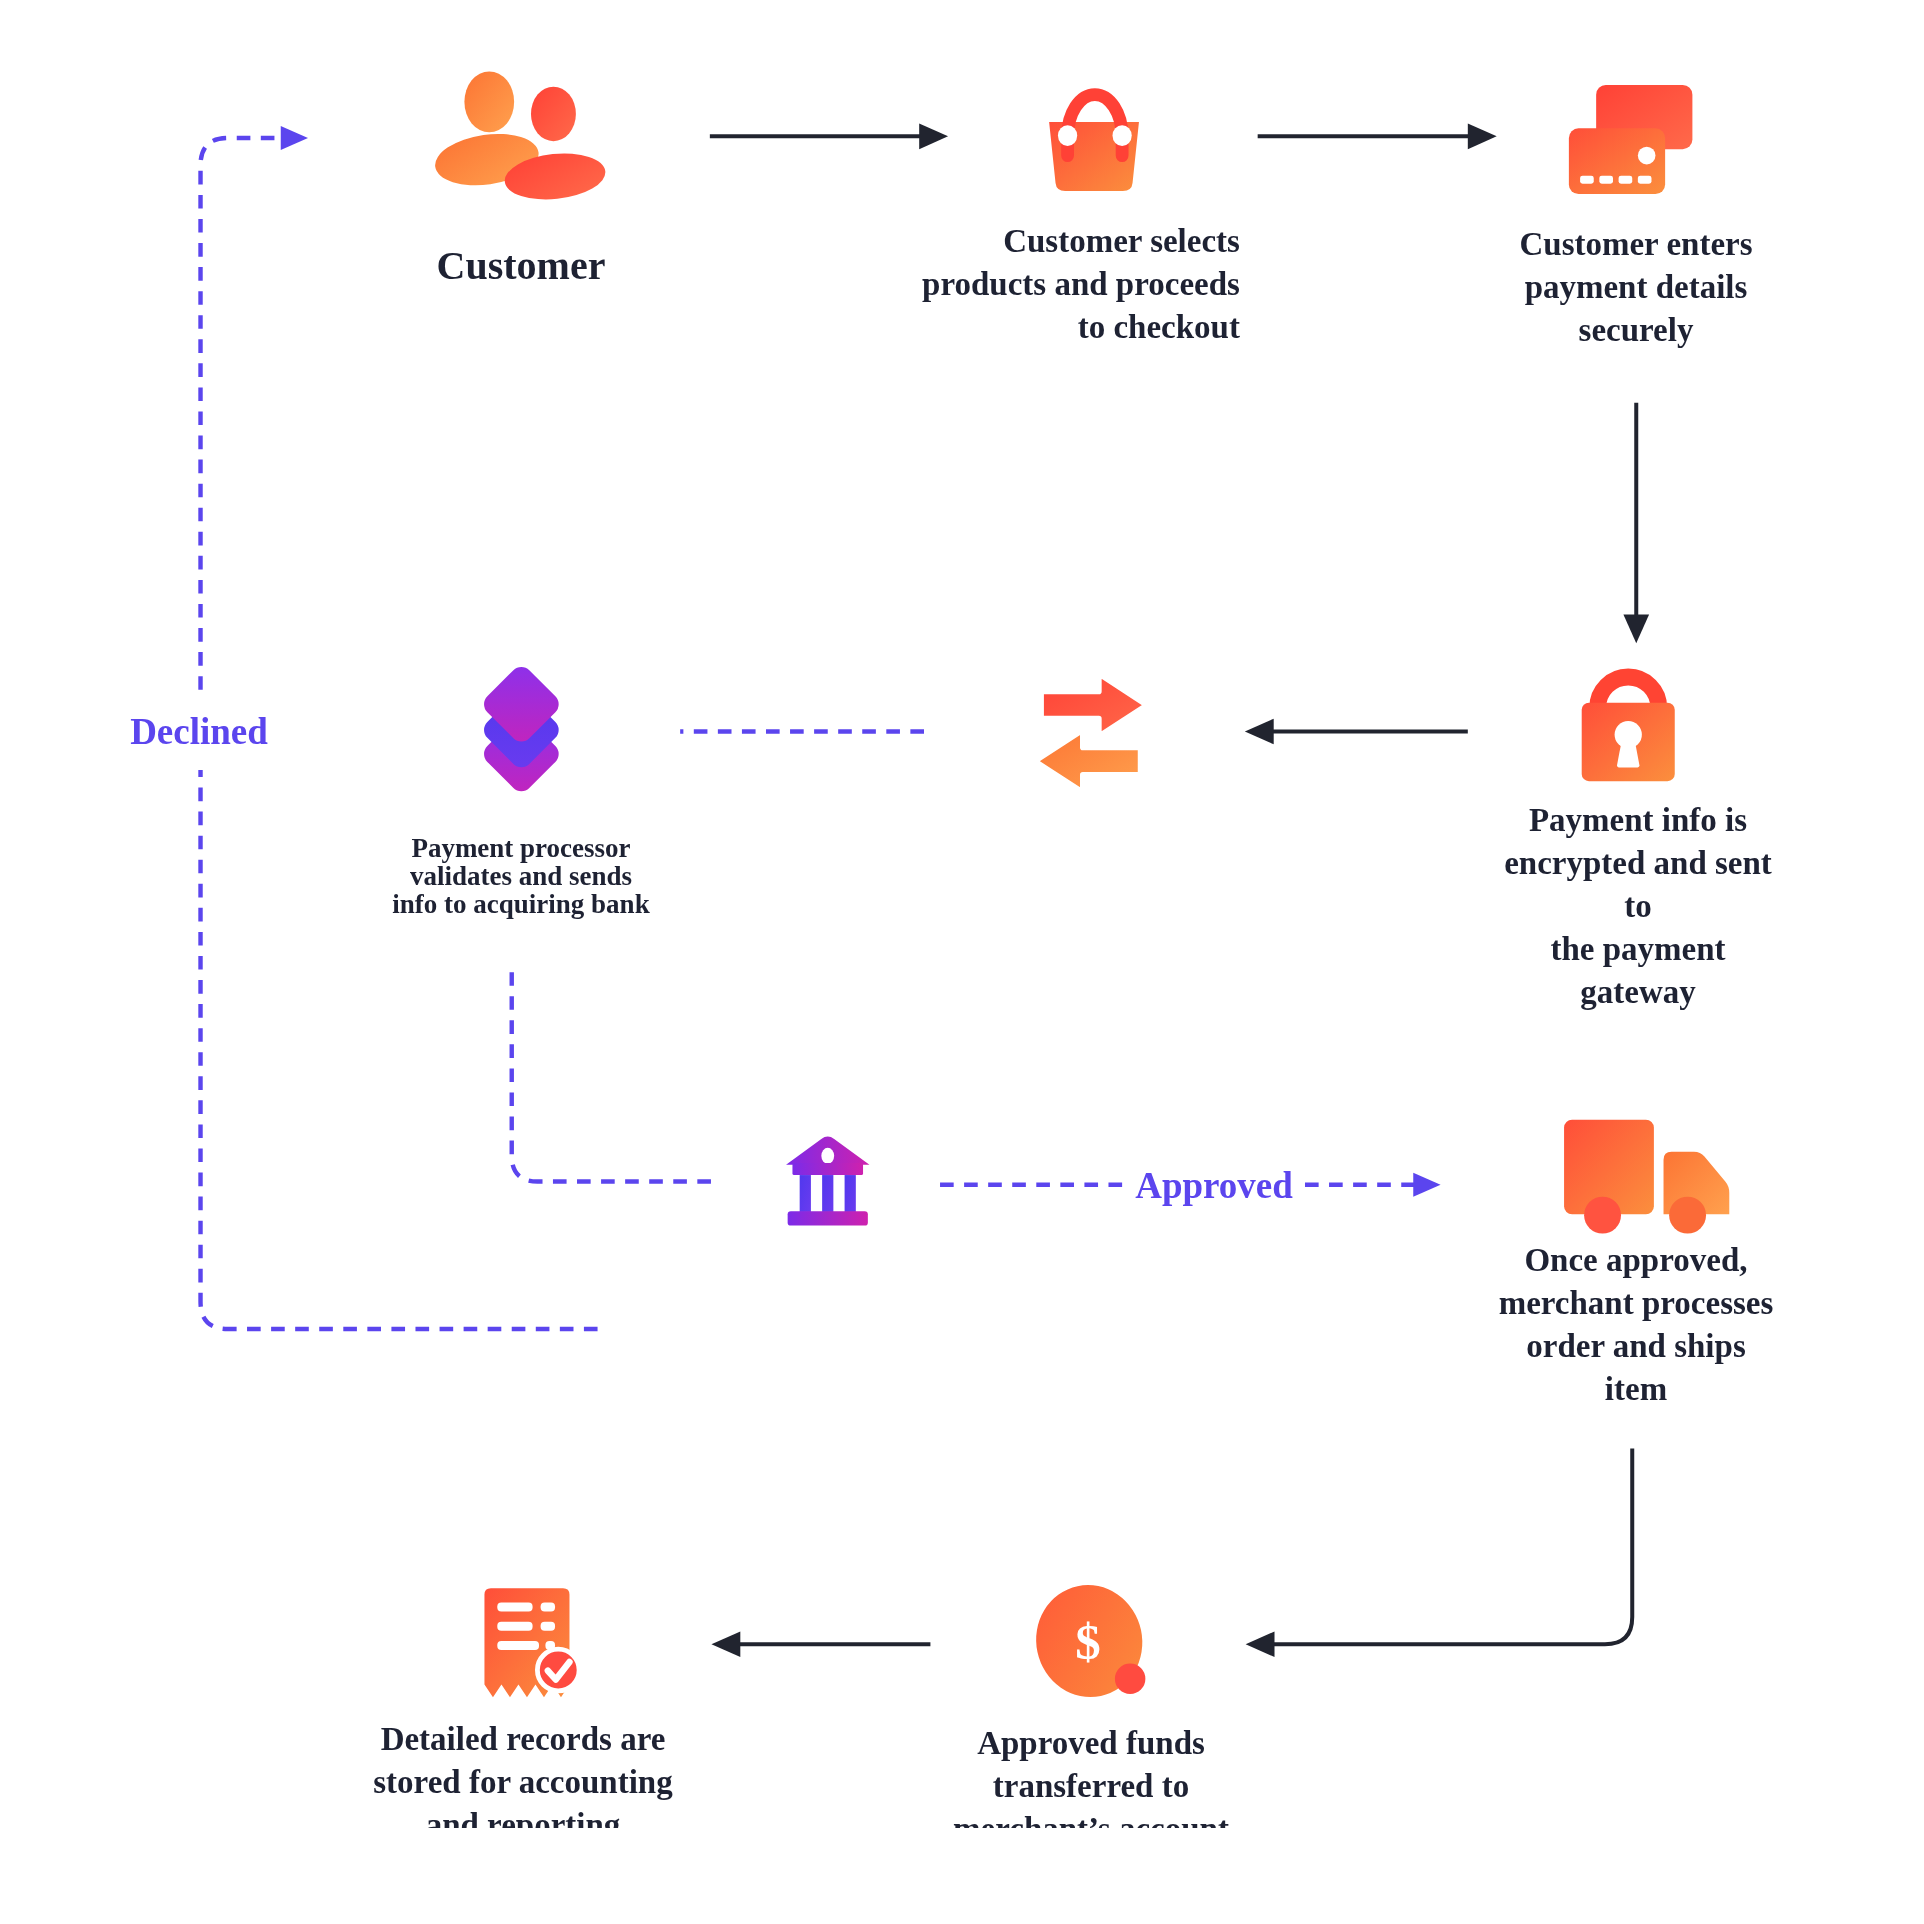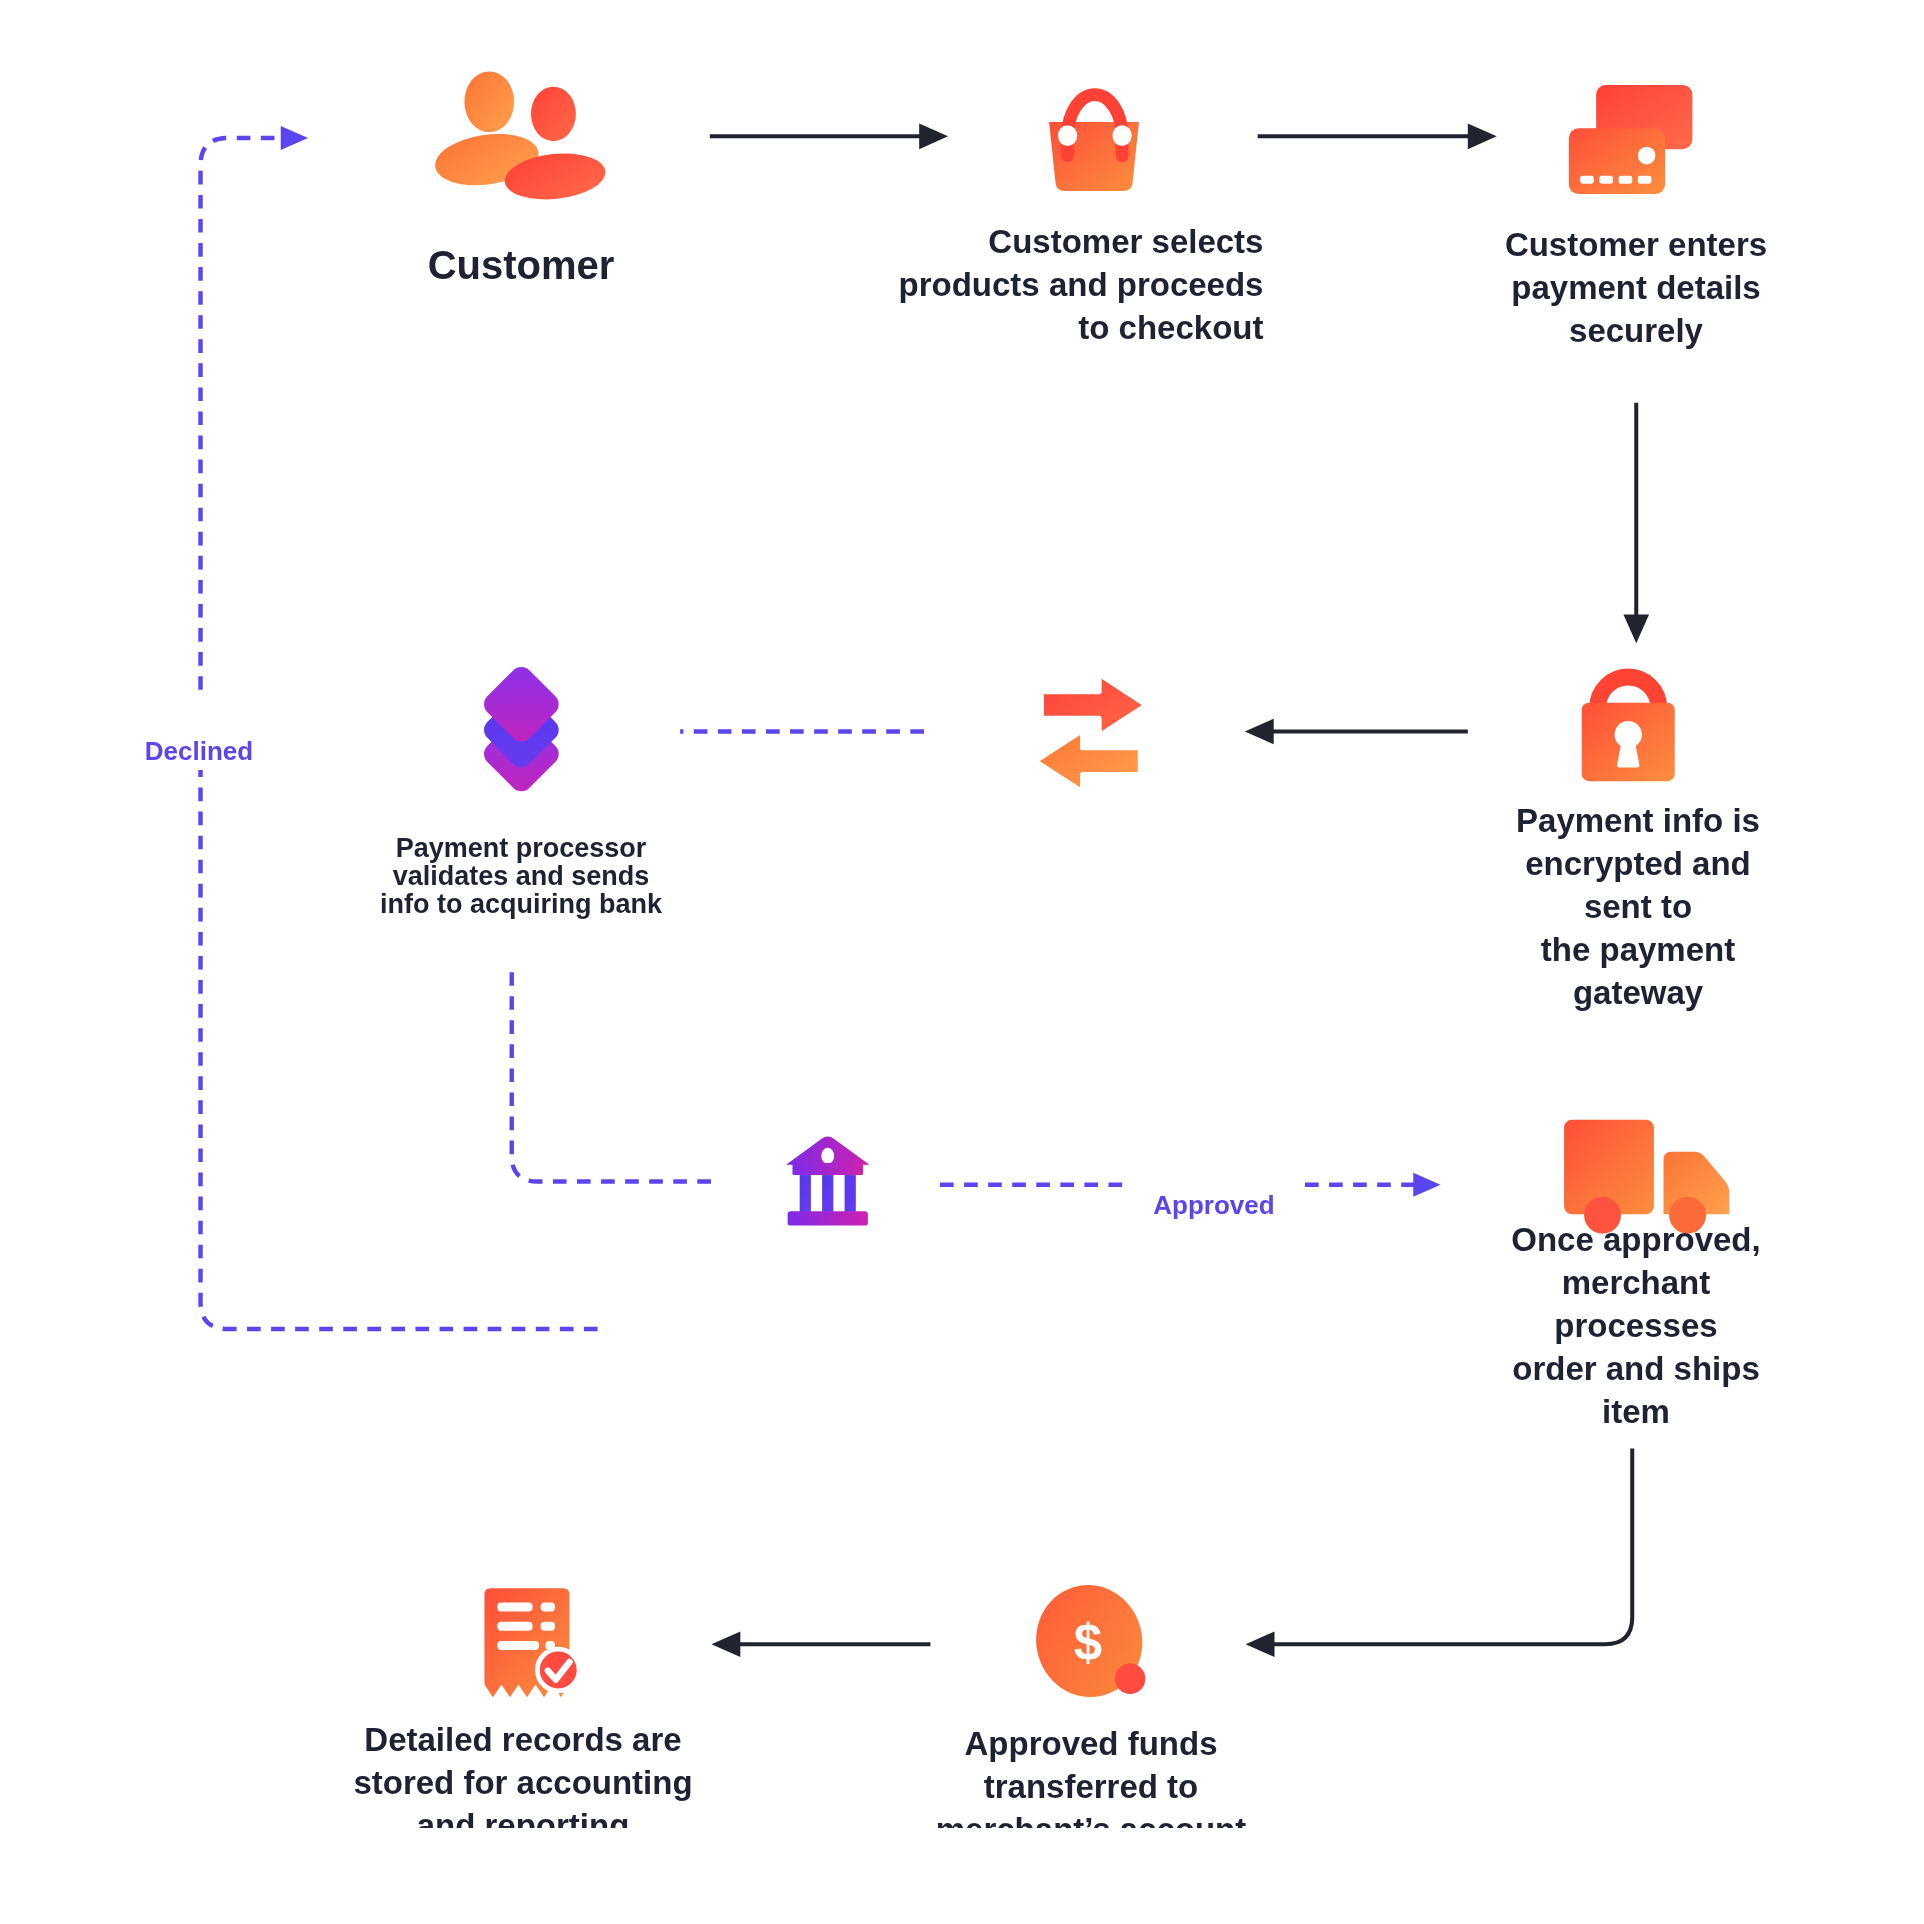--- a/index.html
+++ b/index.html
@@ -1,31 +1,31 @@
 <!DOCTYPE html>
 <html style="font-size:13px"><head>
 <meta charset="utf-8">
 <style>
   html,body{margin:0;padding:0;background:#ffffff;}
   .canvas{
     position:relative;width:1925px;height:1828px;background:#ffffff;overflow:hidden;
-    font-family:Liberation Sans, sans-serif;
+    font-family:Liberation Serif, serif;
   }
   .canvas svg{position:absolute;left:0;top:0;}
   .lbl{
     position:absolute;transform:translate(-50%,-50%);
     text-align:center;white-space:pre-line;color:#1E2233;font-weight:bold;
   }
   .cap{font-size:33px;line-height:43px;}
   .cap-sm{font-size:27px;line-height:28px;}
   .title{font-size:40px;line-height:45px;}
   .edge{
     position:absolute;transform:translate(-50%,-50%);
-    color:#5B45EE;font-weight:bold;font-size:26px;line-height:35px;
-    background:#ffffff;padding:0 6.4px;white-space:nowrap;margin-top:20px;
+    color:#5B45EE;font-weight:bold;font-size:37px;line-height:35px;
+    background:#ffffff;padding:0 6.4px;white-space:nowrap;
   }
   .coin-symbol{
     position:absolute;transform:translate(-50%,-50%);
     color:#ffffff;font-weight:bold;font-size:51px;line-height:51px;
   }
 </style>
 </head>
 <body>
 
 <div class="canvas">

